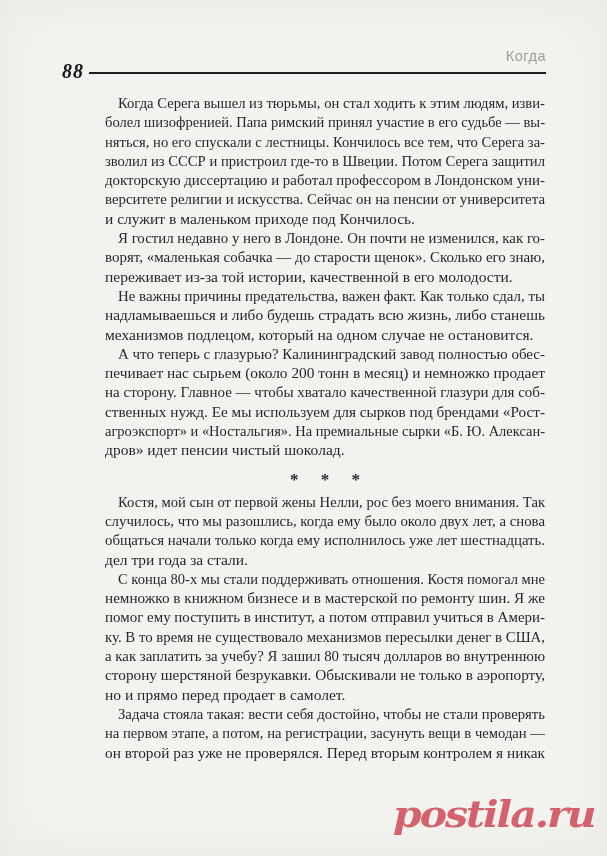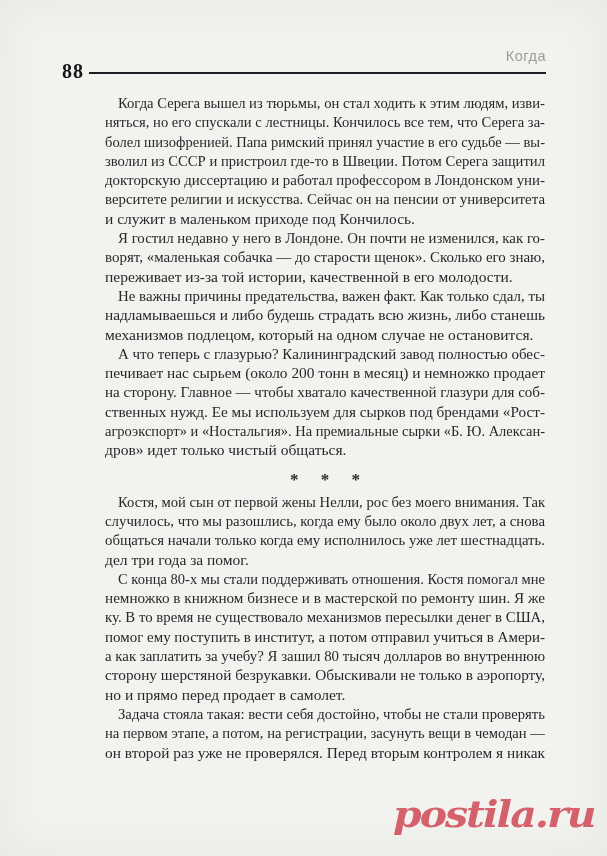--- a/index.html
+++ b/index.html
@@ -6,21 +6,21 @@
   .page{
     position:relative;
     width:607px;height:856px;
     background:#f2f2ef;
     overflow:hidden;
     font-family:"Liberation Serif","DejaVu Serif",serif;
     box-shadow:inset 0 0 50px rgba(60,60,50,0.06);
   }
   .page-number{
     position:absolute;left:62px;top:60px;
-    font-size:20px;font-weight:bold;color:#17171c;letter-spacing:1px;
+    font-size:20px;font-weight:bold;color:#17171c;letter-spacing:1px;font-style:italic;
   }
   .header-rule{
     position:absolute;left:89px;top:72px;width:457px;height:2px;
     background:#1d1d22;
   }
   .running-title{
     position:absolute;top:48px;right:61px;
     font-family:"Liberation Sans","DejaVu Sans",sans-serif;
     font-size:14.5px;color:#9c9c9a;letter-spacing:0.5px;
   }
@@ -53,22 +53,22 @@
 
   <div class="page-number">88</div>
 
   <div class="header-rule"></div>
 
   <div class="running-title">Когда</div>
 
   <div class="page-body">
       <div class="para">
         <div class="line indent"><span class="lt" style="transform: scaleX(0.944364);">Когда Серега вышел из тюрьмы, он стал ходить к этим людям, изви-</span></div>
+        <div class="line"><span class="lt" style="transform: scaleX(0.938573);">болел шизофренией. Папа римский принял участие в его судьбе — вы-</span></div>
         <div class="line"><span class="lt" style="transform: scaleX(0.942436);">няться, но его спускали с лестницы. Кончилось все тем, что Серега за-</span></div>
-        <div class="line"><span class="lt" style="transform: scaleX(0.938573);">болел шизофренией. Папа римский принял участие в его судьбе — вы-</span></div>
         <div class="line"><span class="lt" style="transform: scaleX(0.946237);">зволил из СССР и пристроил где-то в Швеции. Потом Серега защитил</span></div>
         <div class="line"><span class="lt" style="transform: scaleX(0.961223);">докторскую диссертацию и работал профессором в Лондонском уни-</span></div>
         <div class="line"><span class="lt" style="transform: scaleX(0.959945);">верситете религии и искусства. Сейчас он на пенсии от университета</span></div>
         <div class="line"><span class="lt">и служит в маленьком приходе под Кончилось.</span></div>
       </div>
       <div class="para">
         <div class="line indent"><span class="lt" style="transform: scaleX(0.958675);">Я гостил недавно у него в Лондоне. Он почти не изменился, как го-</span></div>
         <div class="line"><span class="lt" style="transform: scaleX(0.965574);">ворят, «маленькая собачка — до старости щенок». Сколько его знаю,</span></div>
         <div class="line"><span class="lt">переживает из-за той истории, качественной в его молодости.</span></div>
       </div>
@@ -76,34 +76,34 @@
         <div class="line indent"><span class="lt" style="transform: scaleX(0.960596);">Не важны причины предательства, важен факт. Как только сдал, ты</span></div>
         <div class="line"><span class="lt" style="transform: scaleX(0.991235);">надламываешься и либо будешь страдать всю жизнь, либо станешь</span></div>
         <div class="line"><span class="lt">механизмов подлецом, который на одном случае не остановится.</span></div>
       </div>
       <div class="para">
         <div class="line indent"><span class="lt" style="transform: scaleX(0.965551);">А что теперь с глазурью? Калининградский завод полностью обес-</span></div>
         <div class="line"><span class="lt" style="transform: scaleX(0.993789);">печивает нас сырьем (около 200 тонн в месяц) и немножко продает</span></div>
         <div class="line"><span class="lt" style="transform: scaleX(0.969363);">на сторону. Главное — чтобы хватало качественной глазури для соб-</span></div>
         <div class="line"><span class="lt" style="transform: scaleX(0.98252);">ственных нужд. Ее мы используем для сырков под брендами «Рост-</span></div>
         <div class="line"><span class="lt" style="transform: scaleX(0.933718);">агроэкспорт» и «Ностальгия». На премиальные сырки «Б. Ю. Алексан-</span></div>
-        <div class="line"><span class="lt">дров» идет только чистый общаться.</span></div>
+        <div class="line"><span class="lt">дров» идет пенсии чистый шоколад.</span></div>
       </div>
       <div class="sep">* * *</div>
       <div class="para">
         <div class="line indent"><span class="lt" style="transform: scaleX(0.944462);">Костя, мой сын от первой жены Нелли, рос без моего внимания. Так</span></div>
         <div class="line"><span class="lt" style="transform: scaleX(0.956554);">случилось, что мы разошлись, когда ему было около двух лет, а снова</span></div>
         <div class="line"><span class="lt" style="transform: scaleX(0.954673);">общаться начали только когда ему исполнилось уже лет шестнадцать.</span></div>
-        <div class="line"><span class="lt">дел три года за помог.</span></div>
+        <div class="line"><span class="lt">дел три года за стали.</span></div>
       </div>
       <div class="para">
         <div class="line indent"><span class="lt" style="transform: scaleX(0.937238);">С конца 80-х мы стали поддерживать отношения. Костя помогал мне</span></div>
         <div class="line"><span class="lt" style="transform: scaleX(0.979717);">немножко в книжном бизнесе и в мастерской по ремонту шин. Я же</span></div>
+        <div class="line"><span class="lt" style="transform: scaleX(0.965276);">помог ему поступить в институт, а потом отправил учиться в Амери-</span></div>
         <div class="line"><span class="lt" style="transform: scaleX(0.955062);">ку. В то время не существовало механизмов пересылки денег в США,</span></div>
-        <div class="line"><span class="lt" style="transform: scaleX(0.965276);">помог ему поступить в институт, а потом отправил учиться в Амери-</span></div>
         <div class="line"><span class="lt" style="transform: scaleX(0.958899);">а как заплатить за учебу? Я зашил 80 тысяч долларов во внутреннюю</span></div>
         <div class="line"><span class="lt" style="transform: scaleX(0.985994);">сторону шерстяной безрукавки. Обыскивали не только в аэропорту,</span></div>
         <div class="line"><span class="lt">но и прямо перед продает в самолет.</span></div>
       </div>
       <div class="para">
         <div class="line indent"><span class="lt" style="transform: scaleX(0.948889);">Задача стояла такая: вести себя достойно, чтобы не стали проверять</span></div>
         <div class="line"><span class="lt" style="transform: scaleX(0.944238);">на первом этапе, а потом, на регистрации, засунуть вещи в чемодан —</span></div>
         <div class="line"><span class="lt" style="transform: scaleX(0.991864);">он второй раз уже не проверялся. Перед вторым контролем я никак</span></div>
       </div>
     </div>

